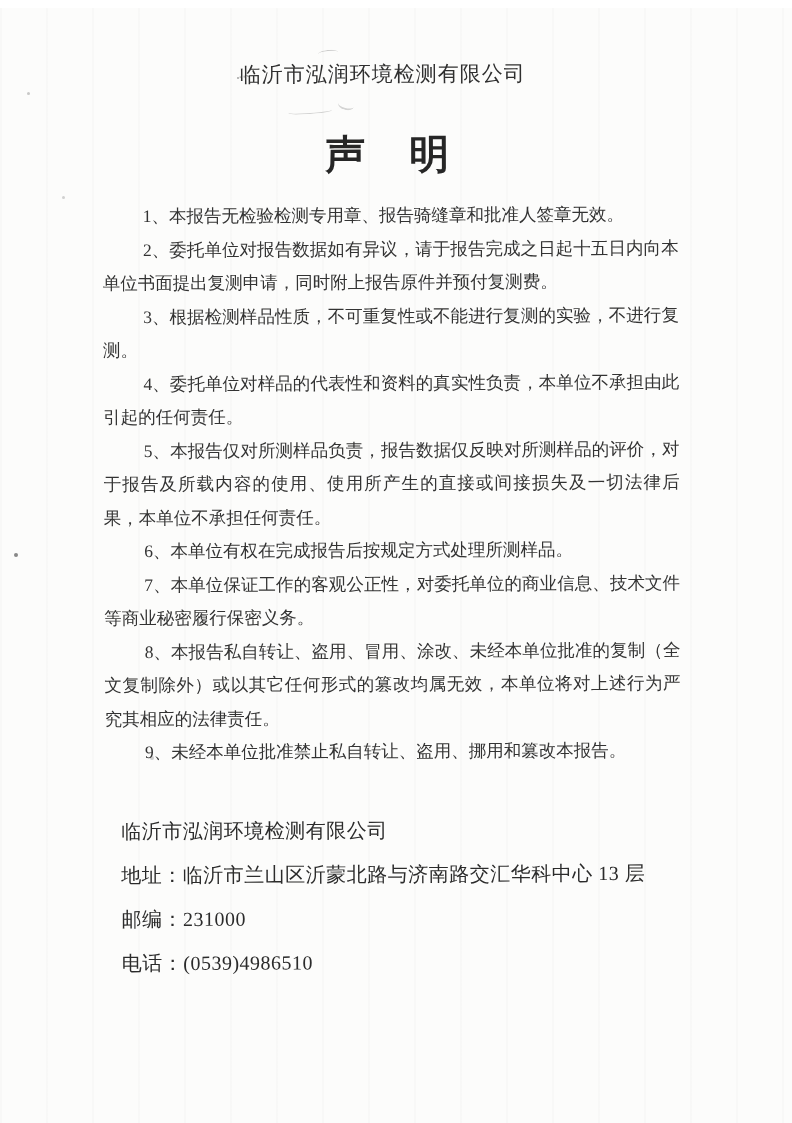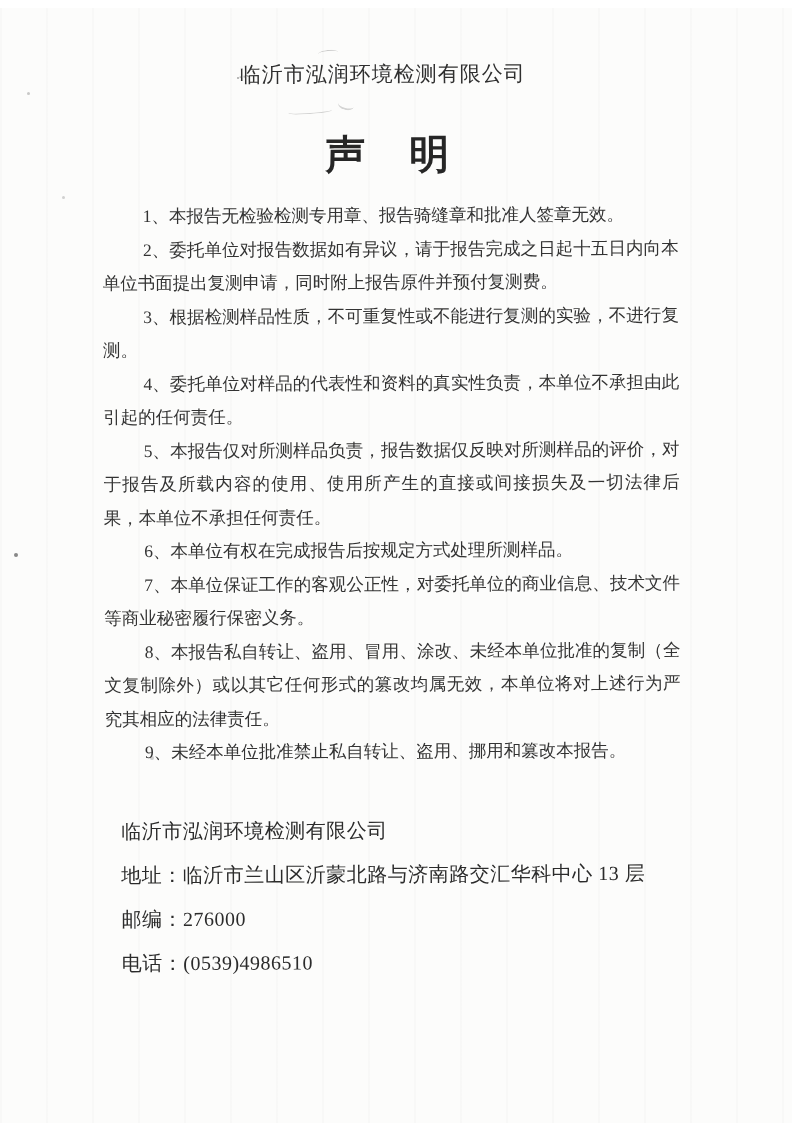--- a/index.html
+++ b/index.html
@@ -140,21 +140,21 @@
       <p>5、本报告仅对所测样品负责，报告数据仅反映对所测样品的评价，对于报告及所载内容的使用、使用所产生的直接或间接损失及一切法律后果，本单位不承担任何责任。</p>
       <p>6、本单位有权在完成报告后按规定方式处理所测样品。</p>
       <p>7、本单位保证工作的客观公正性，对委托单位的商业信息、技术文件等商业秘密履行保密义务。</p>
       <p>8、本报告私自转让、盗用、冒用、涂改、未经本单位批准的复制（全文复制除外）或以其它任何形式的篡改均属无效，本单位将对上述行为严究其相应的法律责任。</p>
       <p>9、未经本单位批准禁止私自转让、盗用、挪用和篡改本报告。</p>
     </div>
 
     <div class="footer-block">
       <div class="fline">临沂市泓润环境检测有限公司</div>
       <div class="fline"><span>地址：</span><span>临沂市兰山区沂蒙北路与济南路交汇华科中心 13 层</span></div>
-      <div class="fline"><span>邮编：</span><span>276000</span></div>
+      <div class="fline"><span>邮编：</span><span>231000</span></div>
       <div class="fline"><span>电话：</span><span>(0539)4986510</span></div>
     </div>
 
   </div>
 
   <div class="artifact a-smudge-1"></div>
   <div class="artifact a-smudge-2"></div>
   <div class="artifact a-smudge-3"></div>
   <div class="artifact a-smudge-4"></div>
   <div class="artifact a-dot-1"></div>

